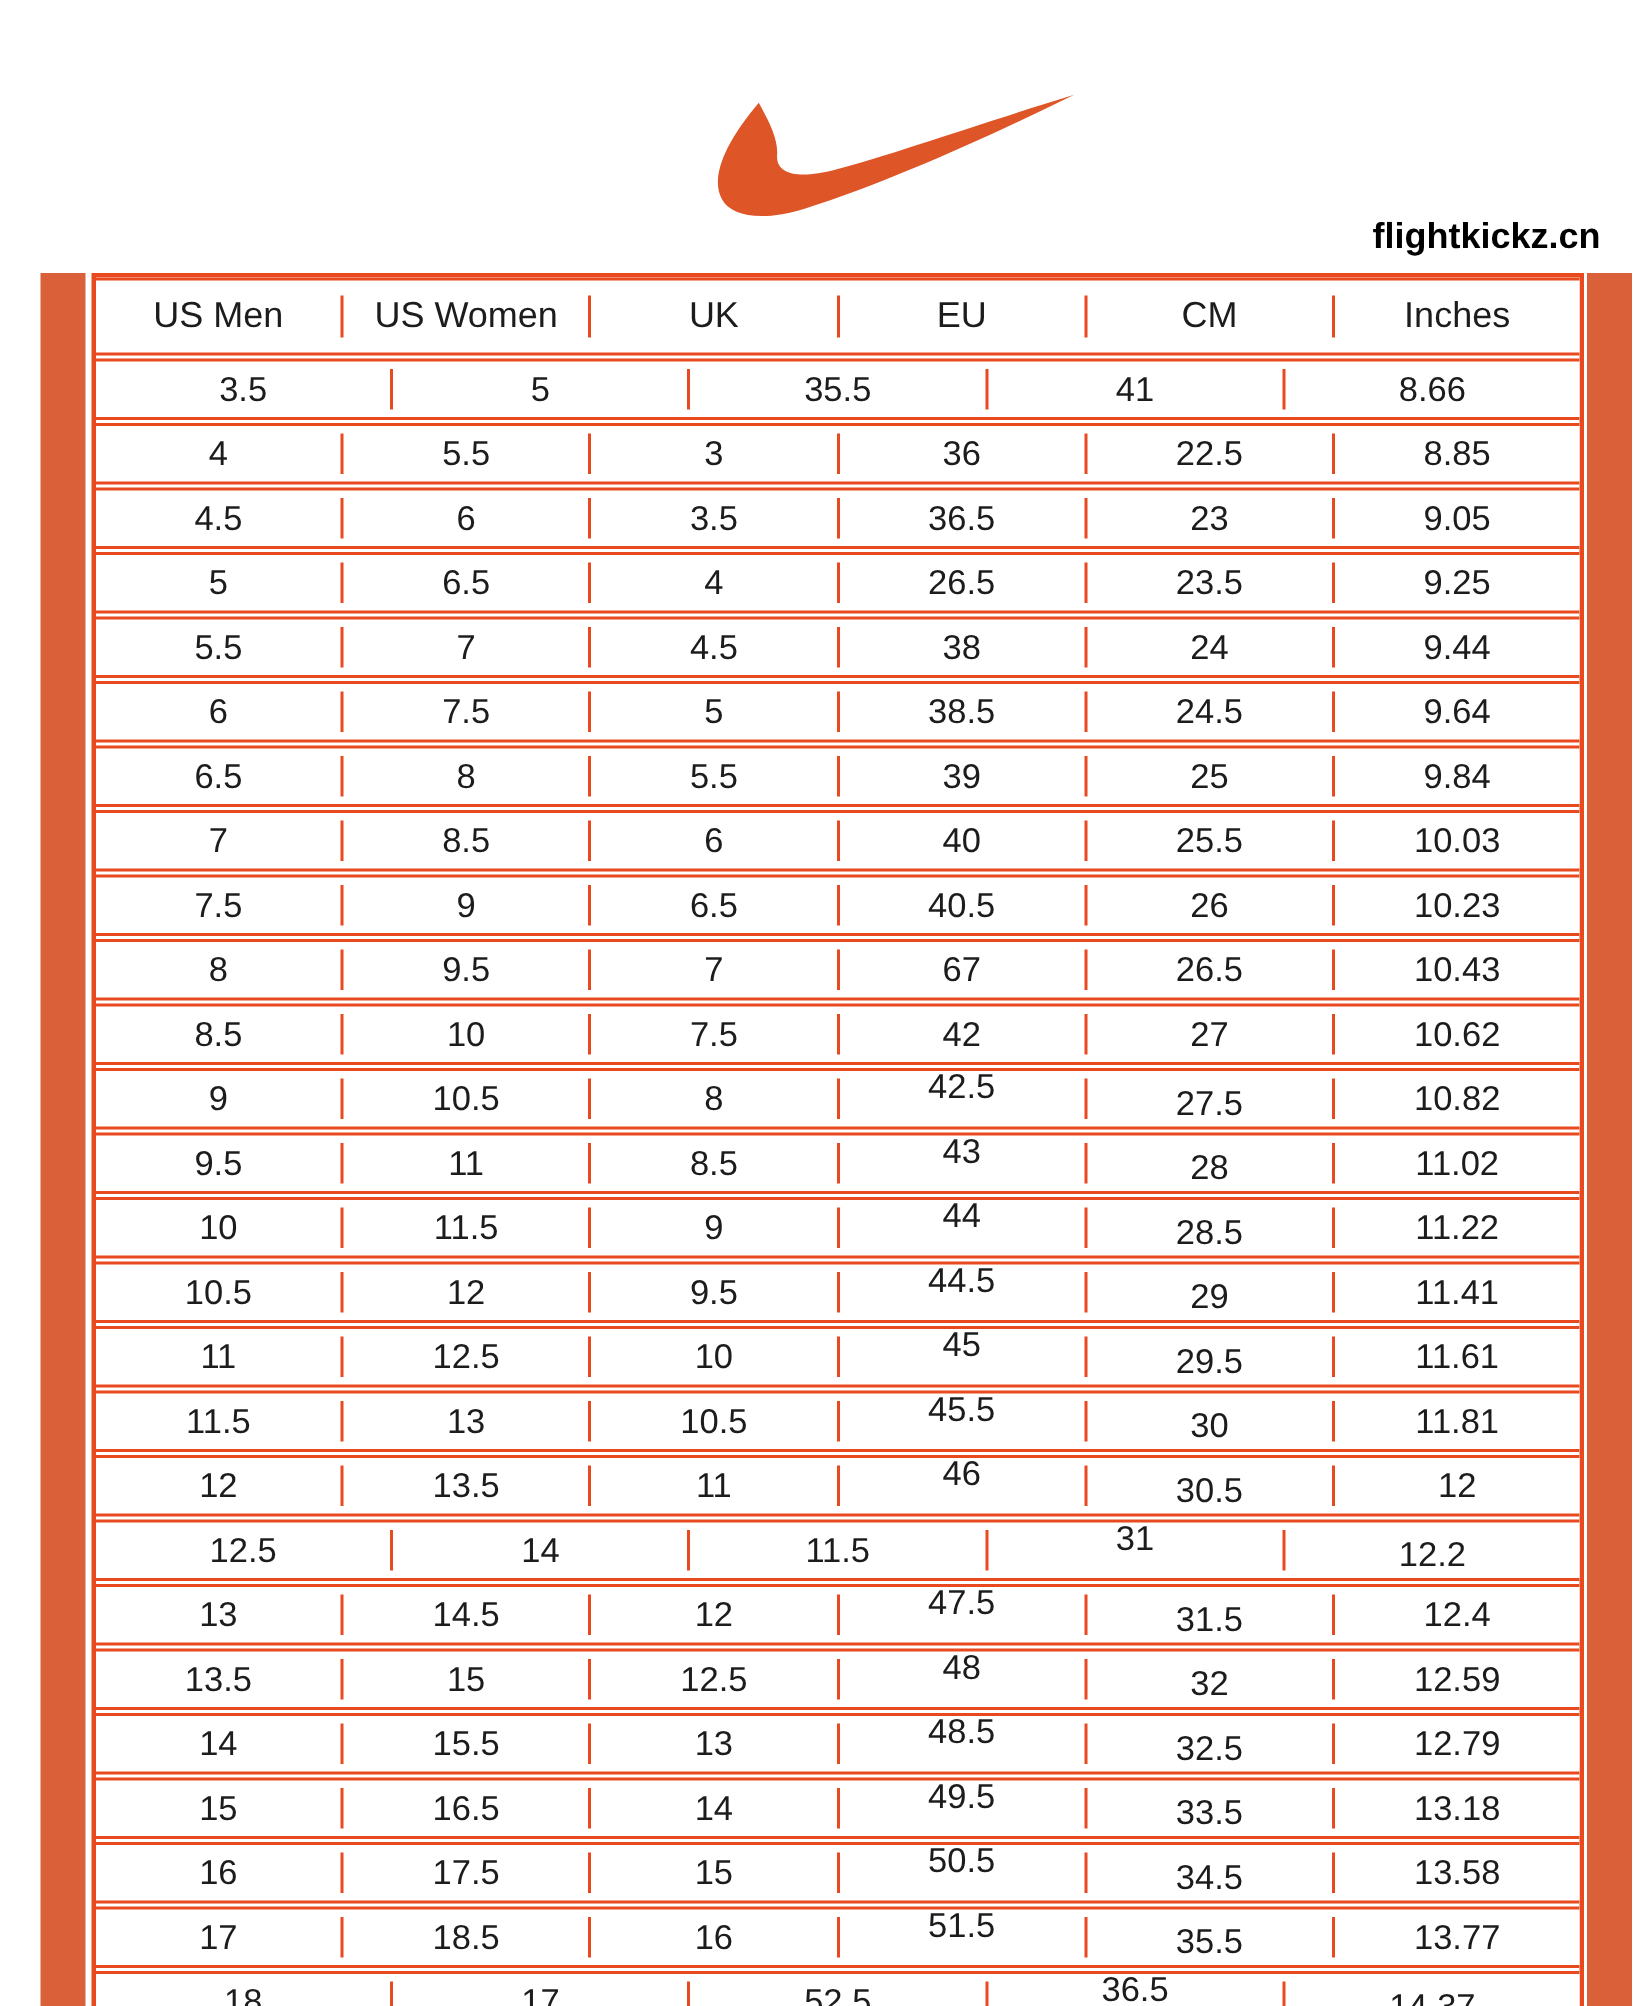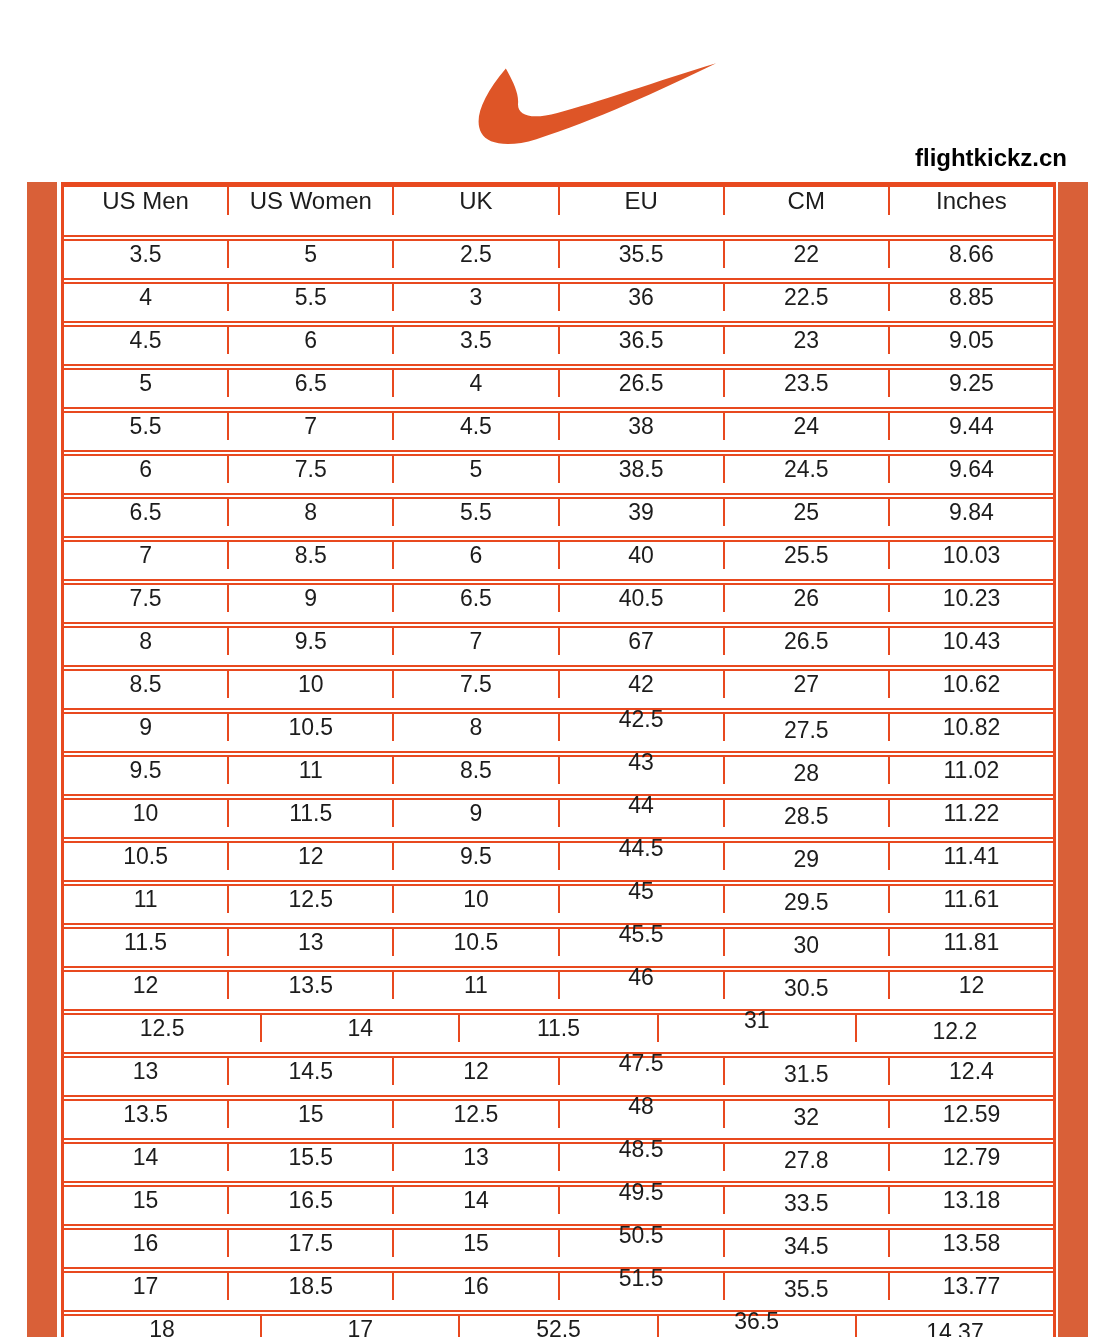--- a/index.html
+++ b/index.html
@@ -17,21 +17,21 @@
   }
   .content { display: flex; align-items: stretch; margin-left: 27px; }
   .side-bar { width: 30px; background: #D96038; flex: 0 0 30px; }
   .bar-left { margin-right: 4px; }
   .bar-right { margin-left: 2px; }
   .table-wrap {
     width: 995px; flex: 0 0 995px; box-sizing: border-box;
     border: 3px solid #E8491F; background: #ffffff; padding-bottom: 2px;
   }
   .row {
-    display: flex; align-items: flex-start; box-sizing: border-box;
+    display: flex; align-items: center; box-sizing: border-box;
     height: 41px; margin-top: 2px;
     border-top: 2px solid #E8491F; border-bottom: 2px solid #E8491F;
     background: #ffffff;
   }
   .row.head { height: 52px; margin-top: 0; }
   .cell {
     flex: 1 1 0; display: flex; align-items: center; justify-content: center;
     font-size: 23px; box-sizing: border-box; overflow: visible;
   }
   .cell + .cell { border-left: 2px solid #E8491F; }
@@ -89,27 +89,24 @@
       </div>
       <div class="tbody">
           <div class="row">
             <div class="cell">
               <span class="v">3.5</span>
             </div>
             <div class="cell">
               <span class="v">5</span>
             </div>
             <div class="cell">
-              <span class="v">2.5</span>
-            </div>
-            <div class="cell">
               <span class="v">35.5</span>
             </div>
             <div class="cell">
-              <span class="v">22</span>
+              <span class="v">41</span>
             </div>
             <div class="cell">
               <span class="v">8.66</span>
             </div>
           </div>
           <div class="row">
             <div class="cell">
               <span class="v">4</span>
             </div>
             <div class="cell">
@@ -512,21 +509,21 @@
             <div class="cell">
               <span class="v">15.5</span>
             </div>
             <div class="cell">
               <span class="v">13</span>
             </div>
             <div class="cell">
               <span class="v">48.5</span>
             </div>
             <div class="cell">
-              <span class="v">27.8</span>
+              <span class="v">32.5</span>
             </div>
             <div class="cell">
               <span class="v">12.79</span>
             </div>
           </div>
           <div class="row">
             <div class="cell">
               <span class="v">15</span>
             </div>
             <div class="cell">

